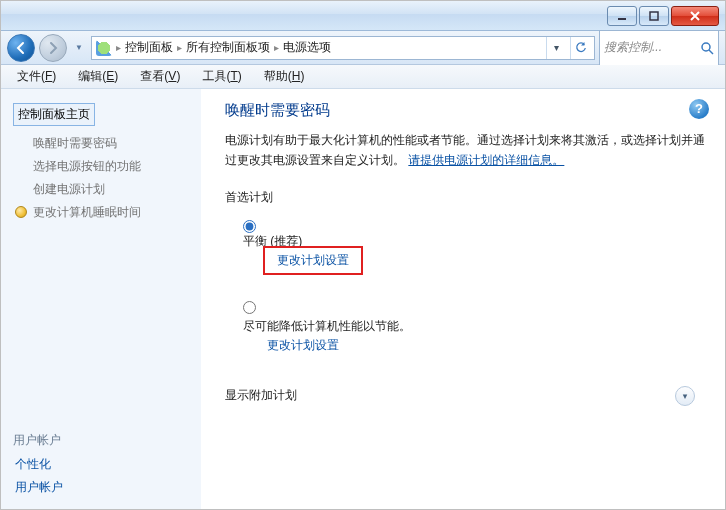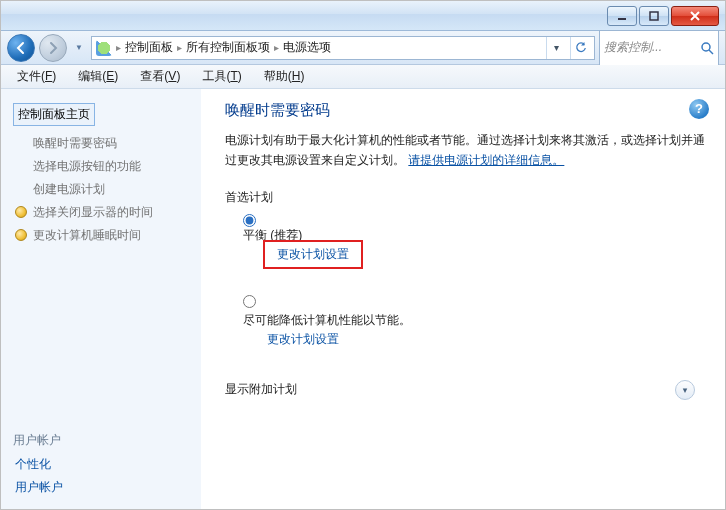--- a/index.html
+++ b/index.html
@@ -150,21 +150,21 @@
     background: radial-gradient(circle at 35% 30%, #8fc9f2, #2a7ec9 70%);
     color: #fff; font-size: 13px; text-align: center; line-height: 20px;
     font-weight: bold;
   }
   h1.page-title {
     color: #003a8c; font-size: 15px; font-weight: normal;
     margin-bottom: 10px;
   }
   .desc { line-height: 1.7; }
   .desc a { color: #0a52a4; text-decoration: underline; }
-  .section-label { margin-top: 18px; color: #222; }
+  .section-label { margin-top: 18px; margin-bottom: 6px; color: #222; }
   .plan-row {
     display: flex; align-items: flex-start;
     padding: 6px 10px 4px 18px;
     flex-direction: column;
   }
   .plan-radio { margin-top: 2px; margin-right: 8px; accent-color: #2a6fc2; }
   .plan-body { flex: 1; }
   .plan-name { color: #222; }
   .plan-desc { color: #222; margin-top: 4px; }
   .plan-action {
@@ -261,21 +261,20 @@
     <div class="menu-item"><span>帮助</span>(<u>H</u>)</div>
   </div>
 
   <div class="content">
 
     <div class="sidebar">
       <div class="home">控制面板主页</div>
       <div class="sb-link">唤醒时需要密码</div>
       <div class="sb-link">选择电源按钮的功能</div>
       <div class="sb-link">创建电源计划</div>
-      <div class="sb-link with-bullet">选择关闭显示器的时间</div>
       <div class="sb-link with-bullet">更改计算机睡眠时间</div>
       <div class="sb-spacer"></div>
       <div class="sb-heading">用户帐户</div>
       <div class="sb-footer-link">个性化</div>
       <div class="sb-footer-link">用户帐户</div>
     </div>
 
     <div class="main">
       <div class="help-icon">?</div>
 

